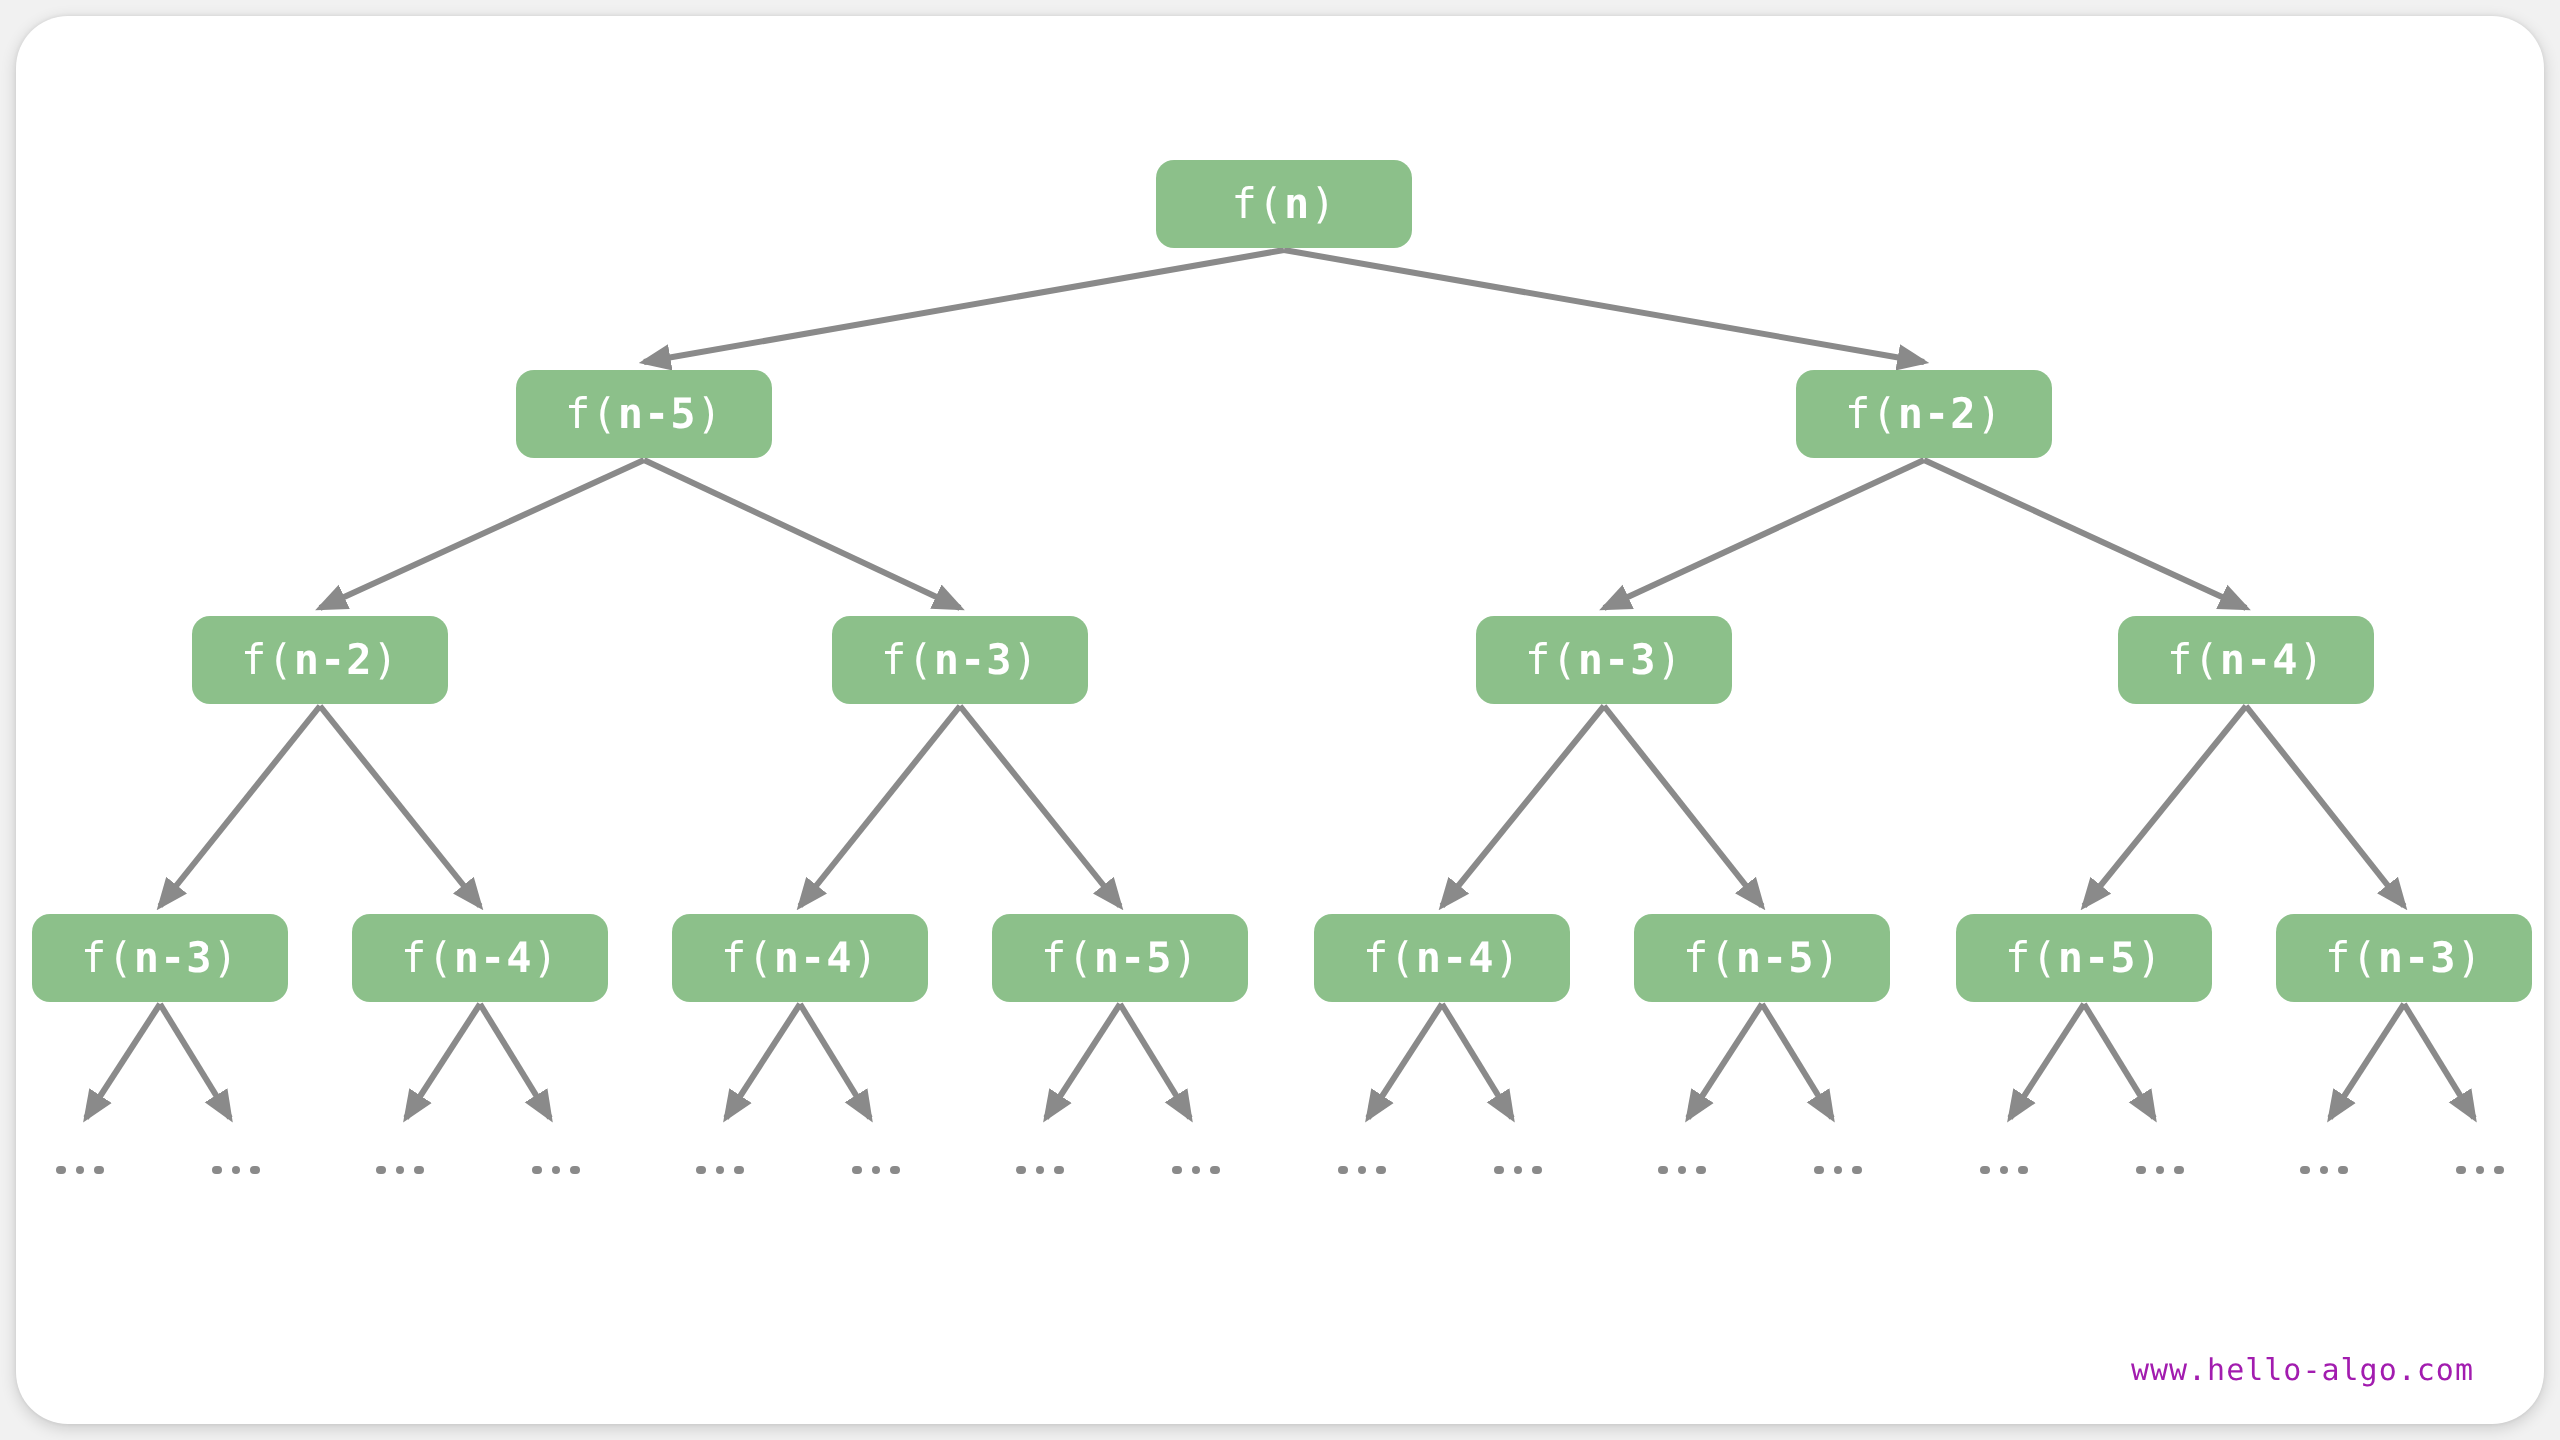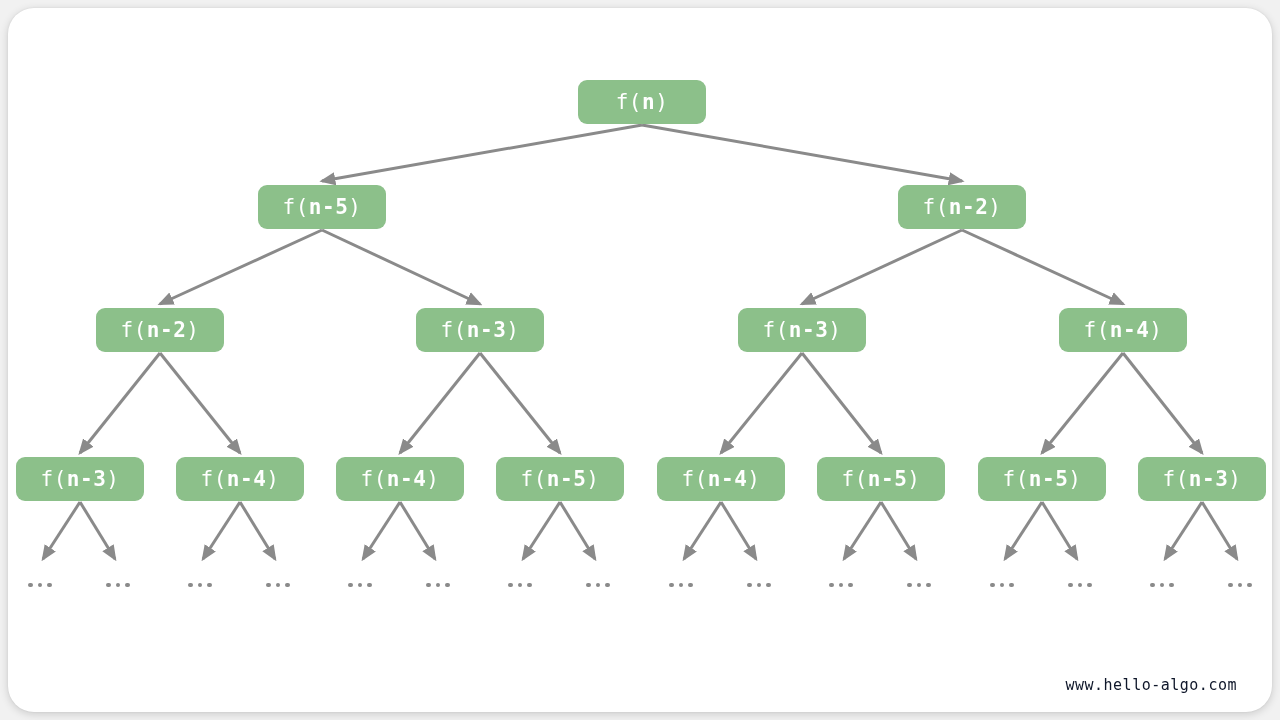--- a/index.html
+++ b/index.html
@@ -187,14 +187,14 @@
         <span class="dot" style="background: rgb(138, 138, 138);"></span>
         <span class="dot" style="background: rgb(138, 138, 138);"></span>
       </div>
       <div class="dots-group" style="left: 1228.25px; top: 582.75px;">
         <span class="dot" style="background: rgb(138, 138, 138);"></span>
         <span class="dot" style="background: rgb(138, 138, 138);"></span>
         <span class="dot" style="background: rgb(138, 138, 138);"></span>
       </div>
     </div>
 
-  <div class="watermark" style="color: #0f172a;">www.hello-algo.com</div>
+  <div class="watermark" style="color: #a21caf;">www.hello-algo.com</div>
 </div>
 
 </body></html>

